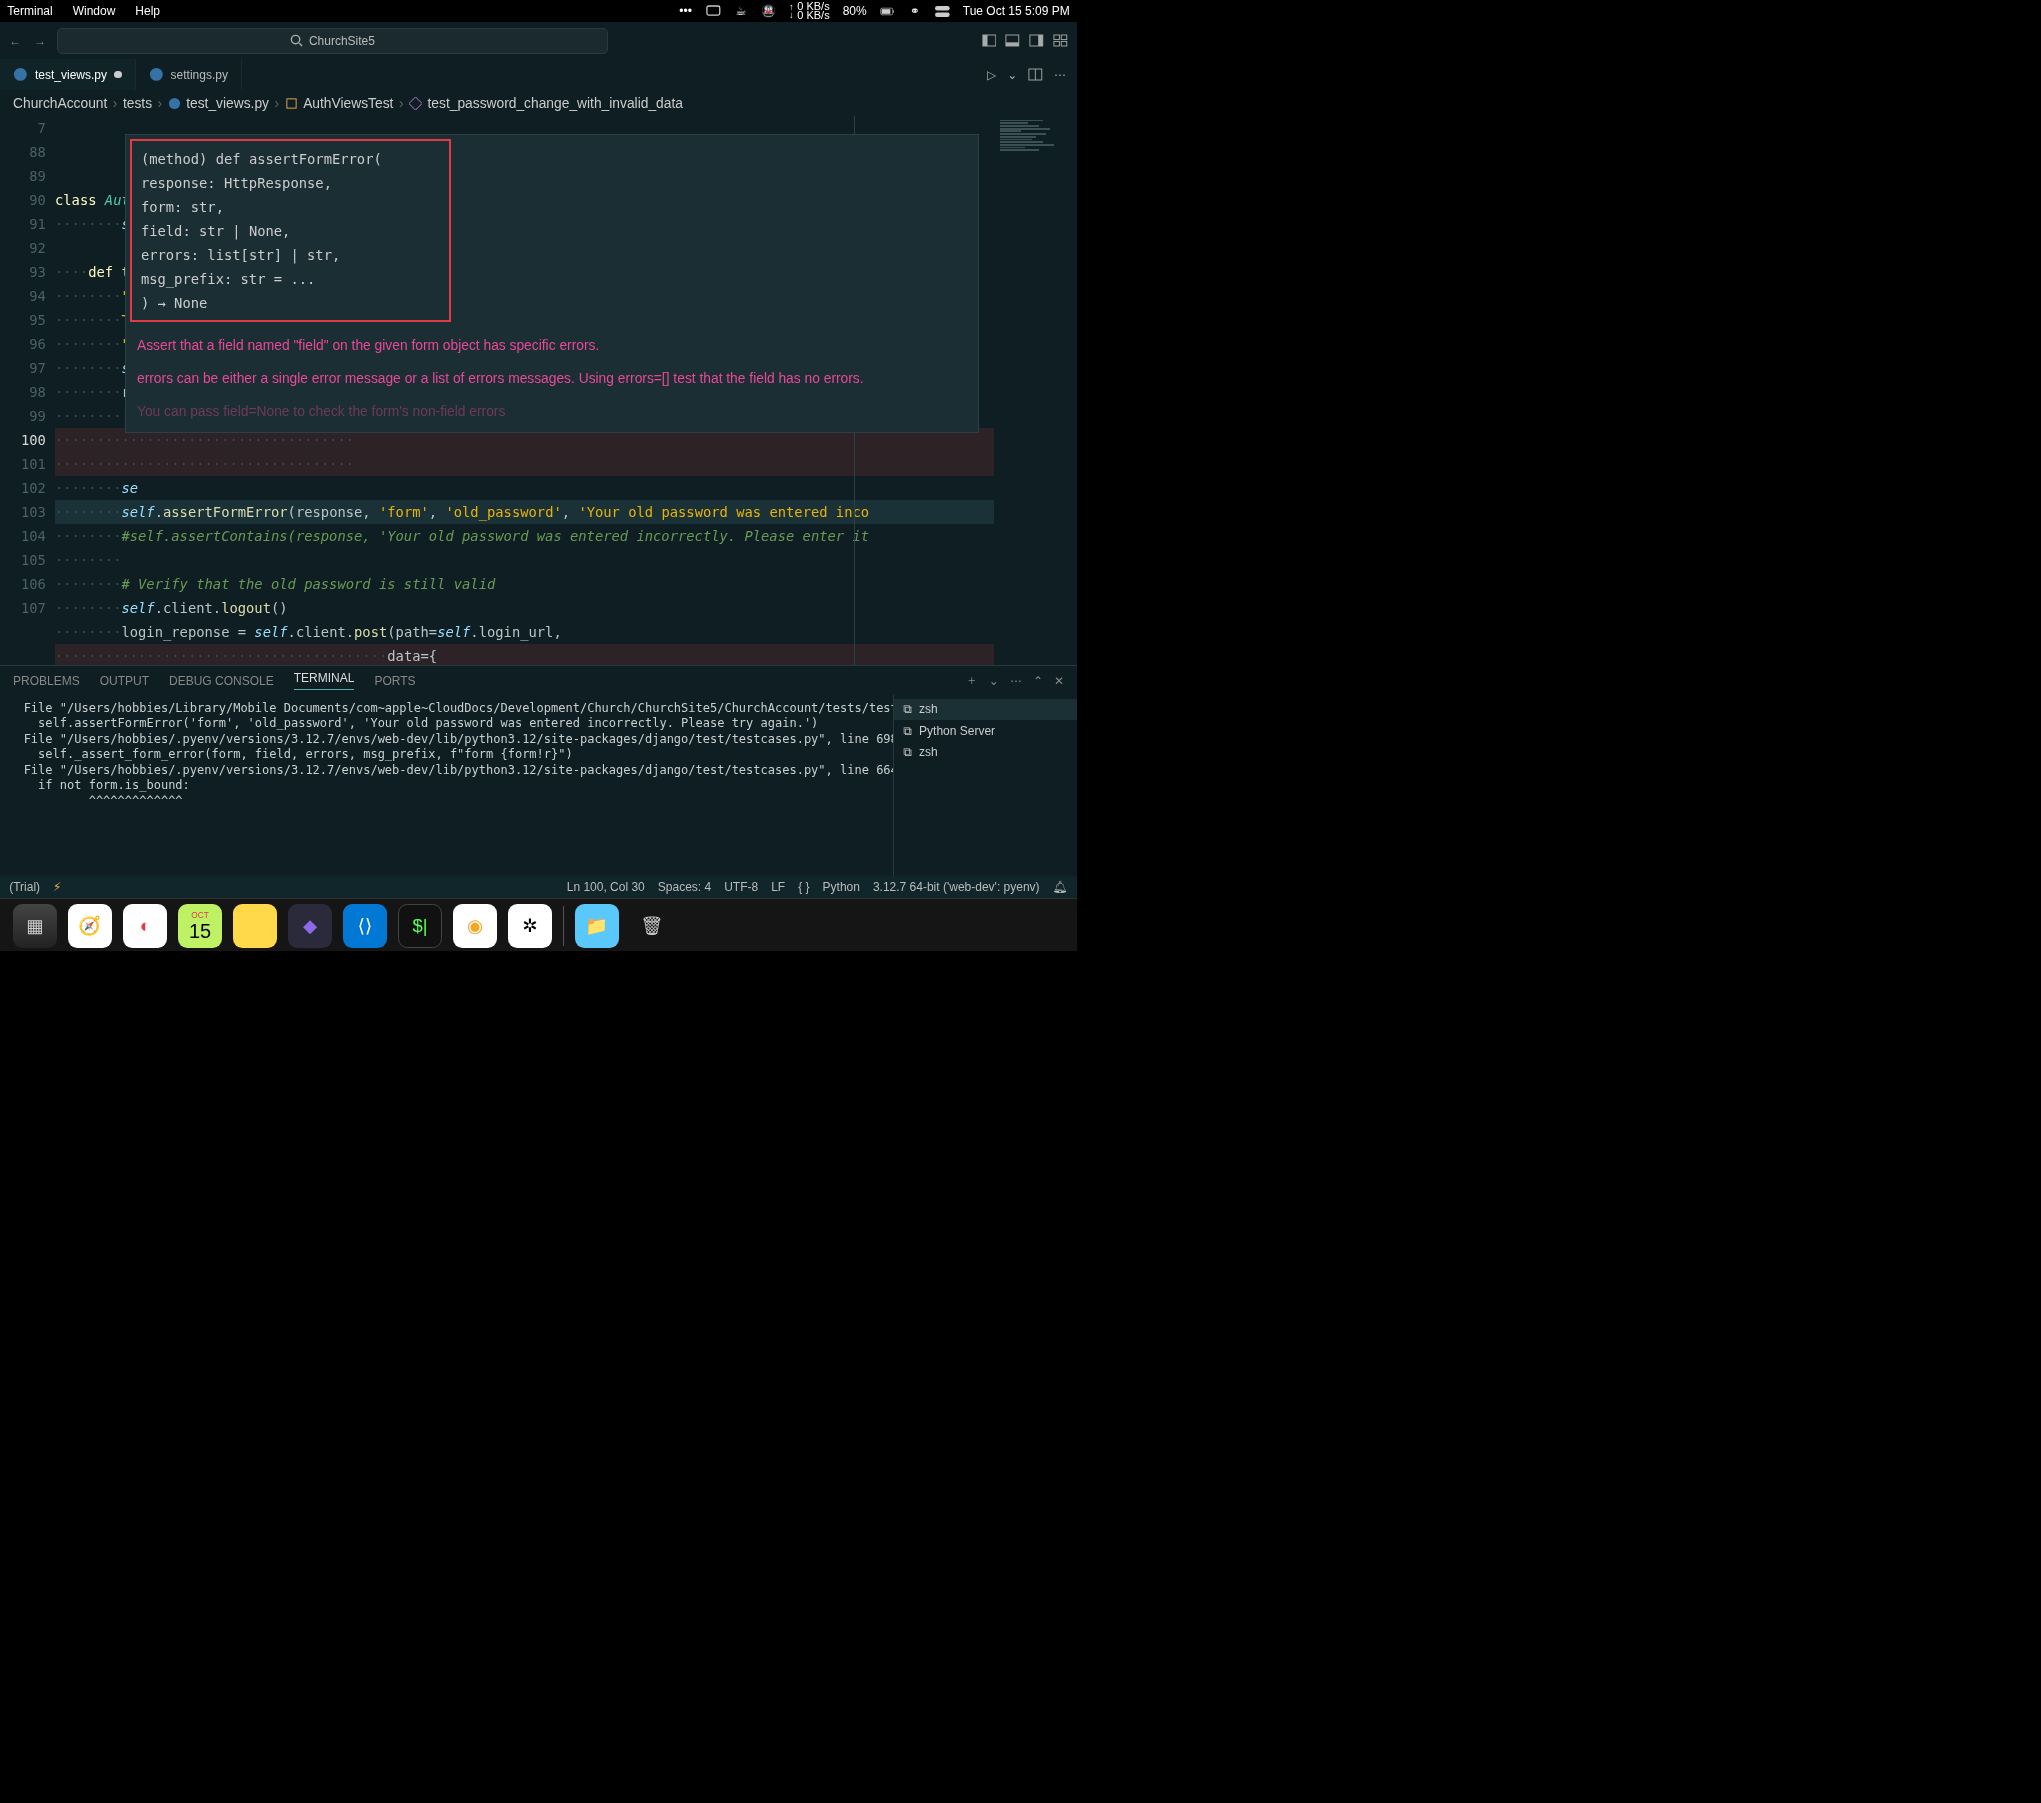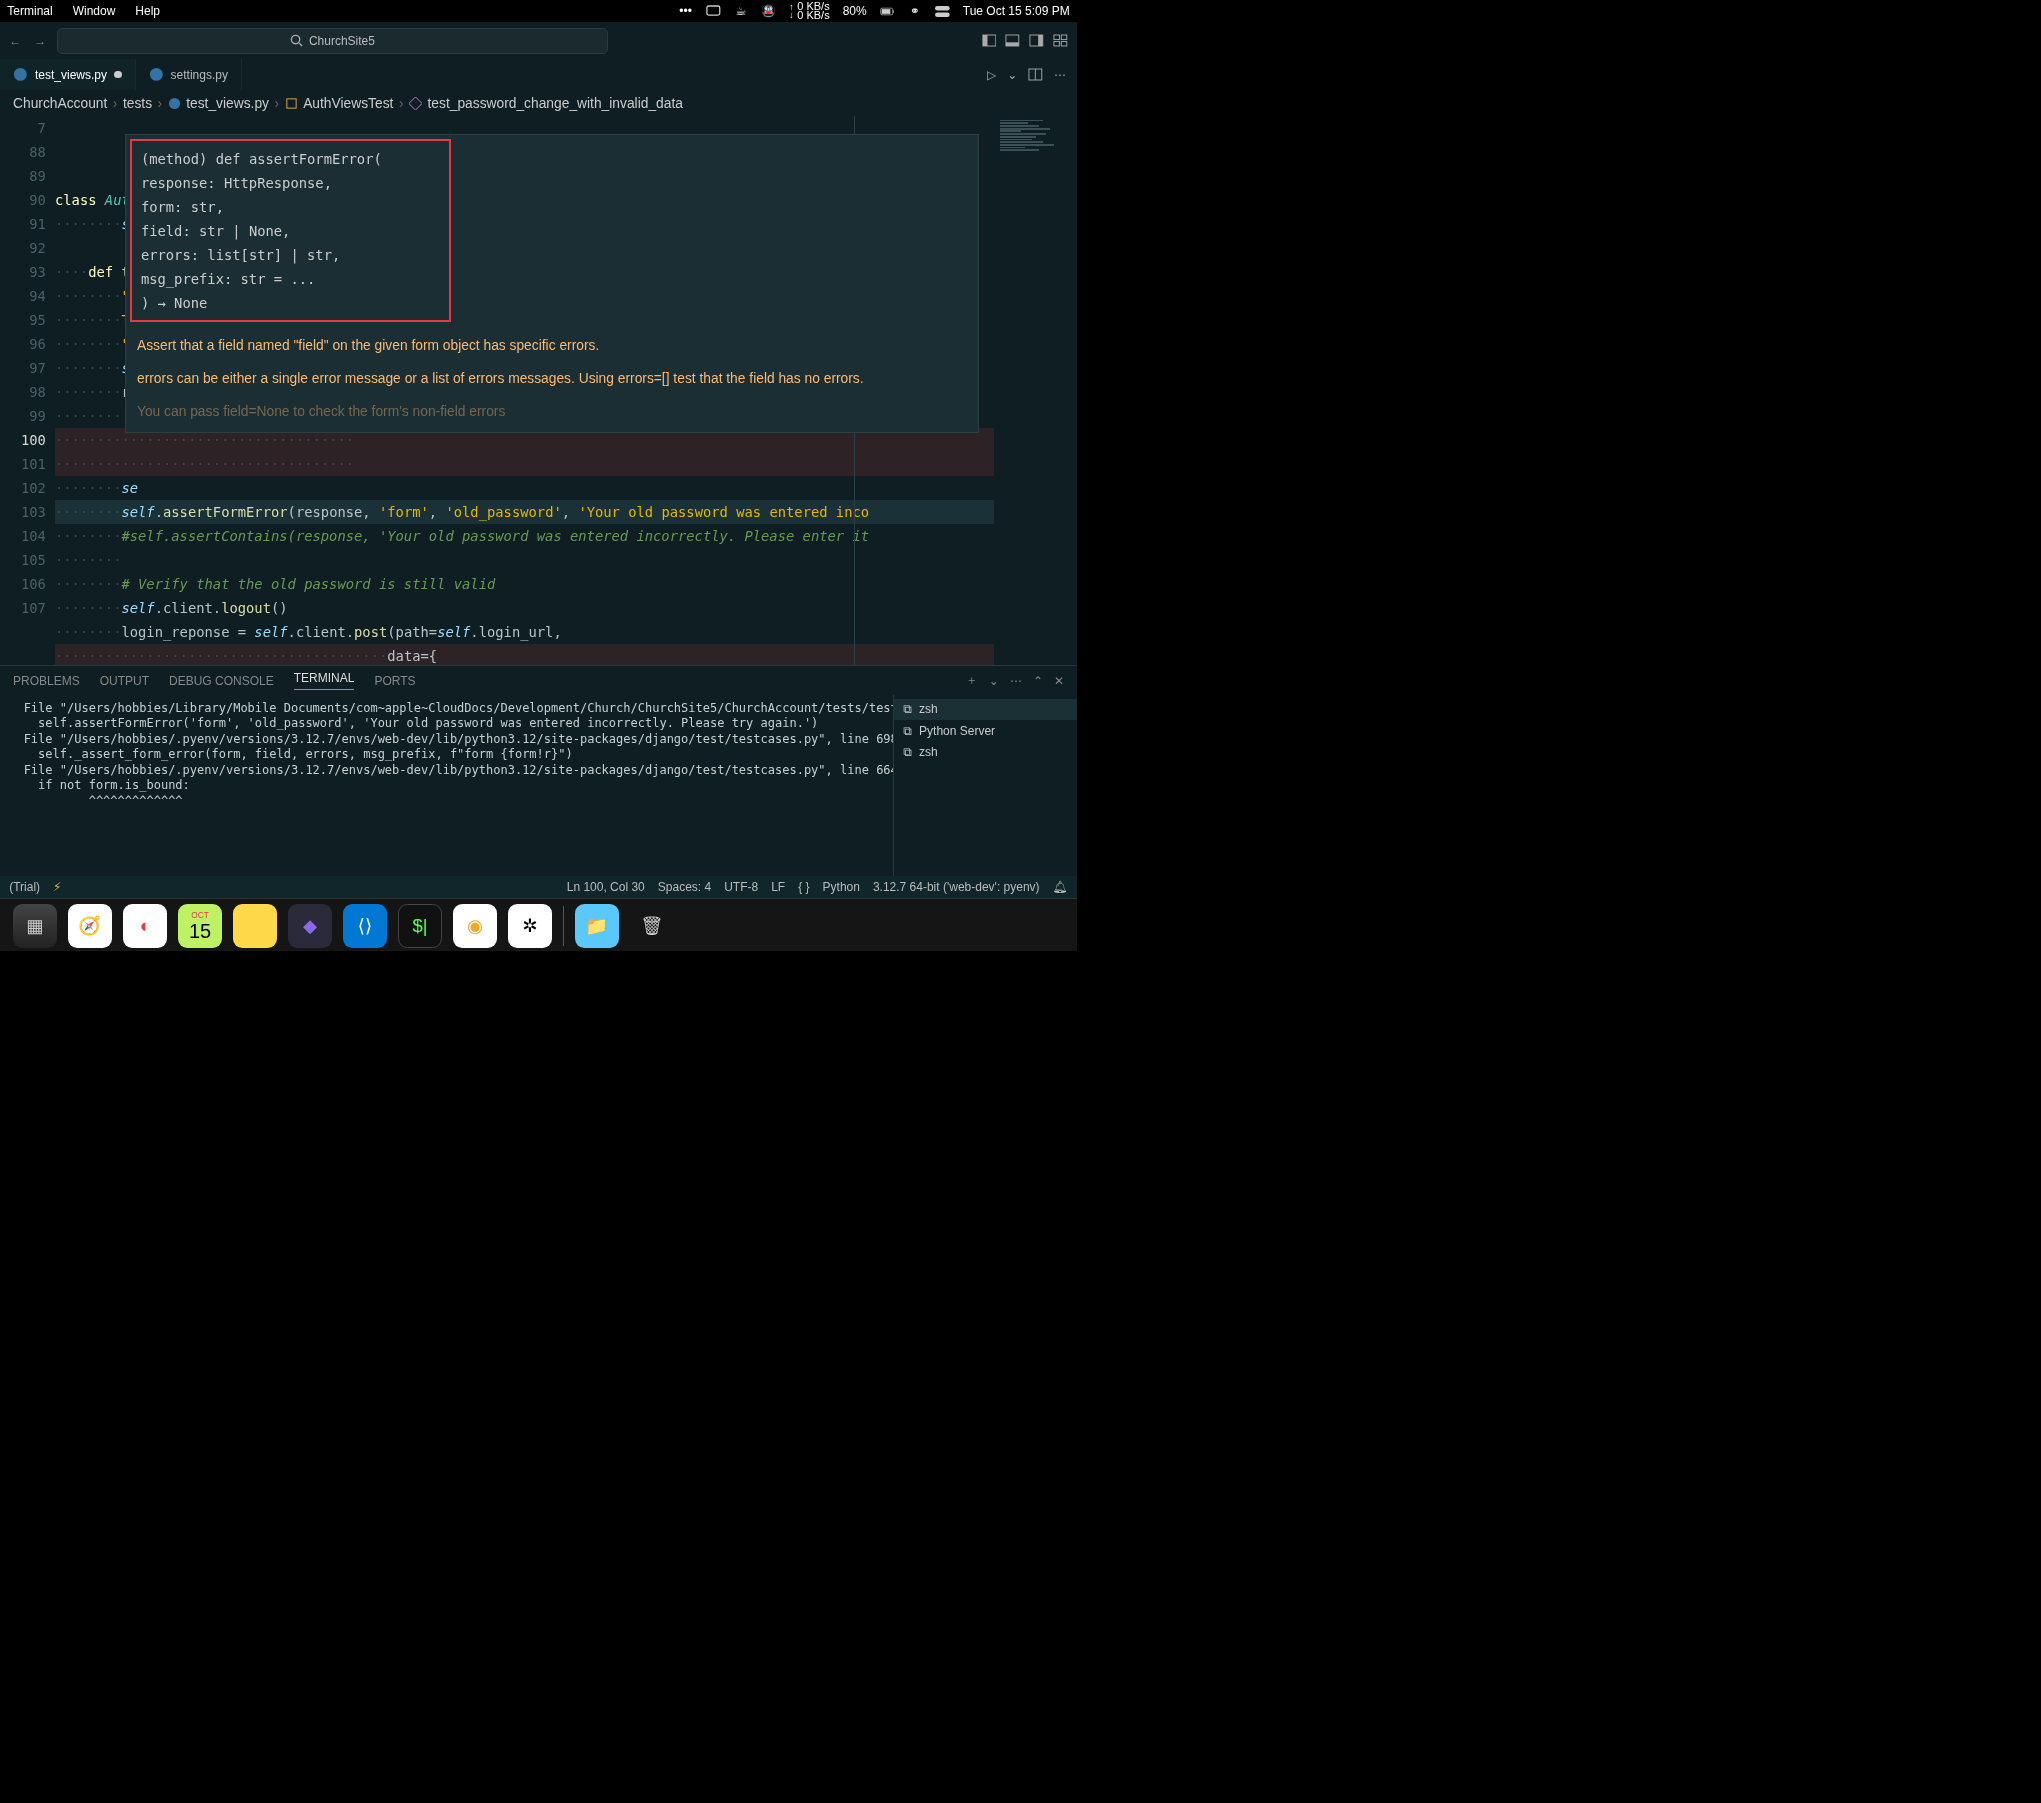--- a/index.html
+++ b/index.html
@@ -71,21 +71,21 @@
 .line100 { background: rgba(50,90,95,0.35); }
 .line-highlight { background: rgba(120,50,50,0.3); }
 .ruler { position: absolute; top: 0; bottom: 0; width: 0.9px; background: #2a4045; }
 
 .hover-tip {
   position: absolute; top: 18.4px; left: 125px; width: 854px;
   background: #1a2e33; border: 0.9px solid #2a4045; z-index: 5;
   font-family: Menlo, monospace; font-size: 13.8px; line-height: 24px; color: #ccc;
 }
 .sig-box { border: 2.8px solid #e63946; padding: 5.5px 9.2px; width: 321px; margin: 3.7px; }
-.hover-doc { padding: 9.2px 11px; font-family: -apple-system, sans-serif; font-size: 13.8px; line-height: 22px; color: #fdba74; }
+.hover-doc { padding: 9.2px 11px; font-family: -apple-system, sans-serif; font-size: 13.8px; line-height: 22px; color: #ec4899; }
 
 .minimap { width: 83px; background: #0e1e22; position: relative; }
 .minimap-lines { position: absolute; top: 3.7px; left: 5.5px; right: 5.5px; }
 .minimap-lines div { height: 1.8px; margin-bottom: 0.9px; background: #3a5055; }
 
 .panel {
   height: 211px; border-top: 0.9px solid #263a3e; display: flex; flex-direction: column;
 }
 .panel-tabs {
   height: 29px; display: flex; align-items: center; gap: 20px; padding: 0 13px; color: #888; font-size: 12px;

